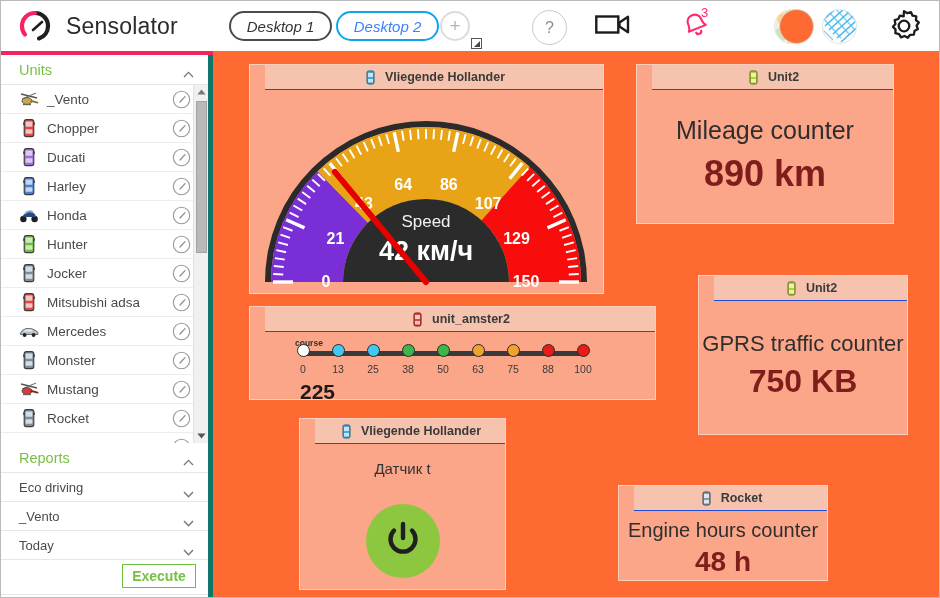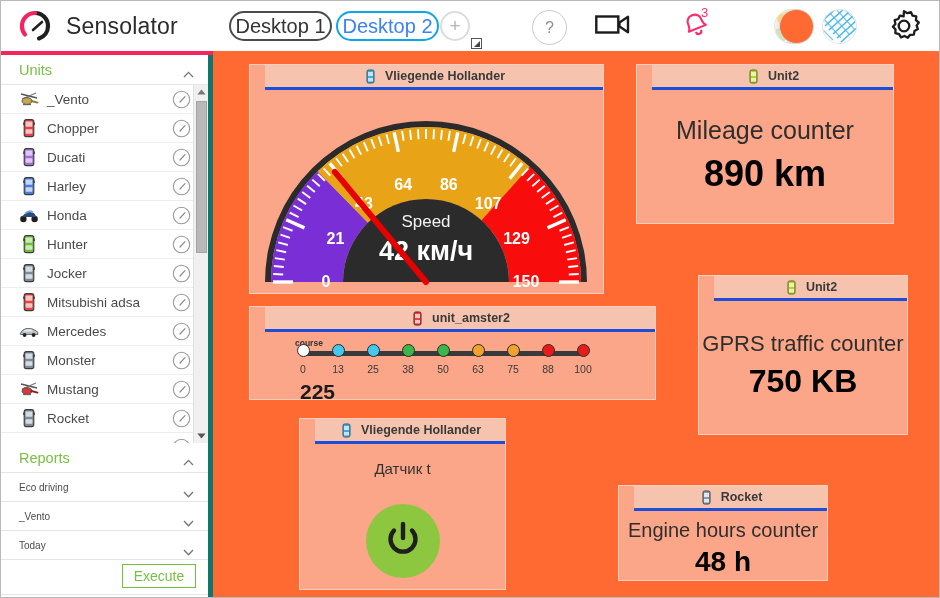--- a/index.html
+++ b/index.html
@@ -13,21 +13,21 @@
 
   
   .topbar{position:absolute;left:0;top:0;width:938px;height:51px;background:#fff;box-sizing:border-box;}
   .logo-wrap{position:absolute;left:14px;top:5px;display:flex;align-items:center;}
   .logo-mark{width:40px;height:40px;}
   .logo-text{font-size:23px;color:#2b2b2b;margin-left:11px;letter-spacing:.2px;}
 
   .dtab{
     position:absolute;top:10px;height:30px;box-sizing:border-box;
     border-radius:16px;display:flex;align-items:center;justify-content:center;
-    font-size:20px;background:#fff;
+    font-style:italic;font-size:15px;background:#fff;
   }
   .dtab.active{left:228px;width:103px;border:2px solid #4b4b4b;color:#333;}
   .dtab.inactive{left:335px;width:103px;border:2px solid #0ea5e9;color:#3b82f6;text-align:center;}
   .dtab.plus{left:439px;width:30px;border:2px solid #dcdcdc;color:#b5b5b5;font-style:normal;font-size:19px;}
   .resize-handle{position:absolute;left:470px;top:34px;width:11px;height:11px;}
 
   .icon-btn{position:absolute;top:9px;display:flex;align-items:center;justify-content:center;}
   .help-btn{left:531px;top:9px;width:33px;height:33px;border:1.6px solid #c9c9c9;border-radius:50%;
             color:#8d8d8d;font-size:16px;}
   .cam-btn{left:594px;top:13px;width:36px;height:25px;}
@@ -53,36 +53,36 @@
   .unit-ico{width:20px;height:20px;margin-left:18px;flex:0 0 20px;}
   .unit-name{font-size:13.5px;color:#4a4a4a;margin-left:8px;white-space:nowrap;}
   .gauge-ic{position:absolute;right:17px;top:5px;width:19px;height:19px;}
 
   .vscroll{position:absolute;right:0;top:0;width:15px;height:358px;background:#f0f0f0;border-left:1px solid #e0e0e0;box-sizing:border-box;}
   .vs-up,.vs-dn{position:absolute;left:0;width:15px;height:14px;display:flex;align-items:center;justify-content:center;}
   .vs-up{top:0;} .vs-dn{bottom:0;}
   .vs-thumb{position:absolute;left:2px;top:16px;width:11px;height:152px;background:#b9b9b9;border:1px solid #a3a3a3;box-sizing:border-box;}
 
   .rep-row{position:relative;height:28px;display:flex;align-items:center;border-bottom:1px solid #e6e6e6;}
-  .rep-label{font-size:10px;color:#4a4a4a;margin-left:18px;}
+  .rep-label{font-size:13px;color:#4a4a4a;margin-left:18px;}
   .chev-dn{position:absolute;right:14px;top:11px;width:11px;height:7px;}
-  .exec-bar{position:relative;height:34px;border-bottom:1px solid #e6e6e6;}
+  .exec-bar{position:relative;height:34px;border-bottom:1px solid #e6e6e6;font-weight:bold;}
   .exec-btn{position:absolute;right:12px;top:4px;width:74px;height:24px;border:1px solid #6cbf3f;background:#fff;
             color:#78c043;font-size:14px;display:flex;align-items:center;justify-content:center;box-sizing:border-box;}
 
   
   .board{position:absolute;left:213px;top:54px;width:725px;height:543px;background:#ff6a33;}
   .widget{position:absolute;background:#fba688;border:1px solid #fdd0bd;box-sizing:border-box;}
-  .w-head{height:25px;background:#f6c4ae;border-bottom:3px solid #1d4ed8;display:flex;align-items:center;justify-content:center;box-sizing:border-box;margin-left:15px;}
+  .w-head{height:25px;background:#f6c4ae;border-bottom:1px solid #1d4ed8;display:flex;align-items:center;justify-content:center;box-sizing:border-box;margin-left:15px;}
   .w-head .hic{width:15px;height:15px;margin-right:7px;}
   .w-title{font-size:12.5px;color:#3a3a3a;font-weight:bold;}
   .w-body{position:relative;width:100%;height:calc(100% - 25px);}
 
   .ctr-label{text-align:center;font-size:25px;color:#2e2e2e;}
-  .ctr-value{text-align:center;font-size:32px;color:#000000;font-weight:bold;}
+  .ctr-value{text-align:center;font-size:32px;color:#7f1d1d;font-weight:bold;}
 
   
   .course-cap{position:absolute;left:45px;top:6px;font-size:8.5px;color:#333;font-weight:bold;}
   .course-track{position:absolute;left:53px;top:19px;width:280px;height:5px;background:#3a3a3a;}
   .cdot{position:absolute;top:12px;width:13px;height:13px;border-radius:50%;border:1.5px solid #2b2b2b;box-sizing:border-box;}
   .ctick{position:absolute;top:31px;font-size:10.5px;color:#3a3a3a;transform:translateX(-50%);}
   .course-val{position:absolute;left:50px;top:48px;font-size:21px;font-weight:bold;color:#1c1c1c;}
 
   .sensor-lbl{text-align:center;font-size:15px;color:#333;padding-top:16px;}
   .pwr{position:absolute;left:50%;top:60px;transform:translateX(-50%);width:74px;height:74px;border-radius:50%;background:#8dc63f;display:flex;align-items:center;justify-content:center;}

